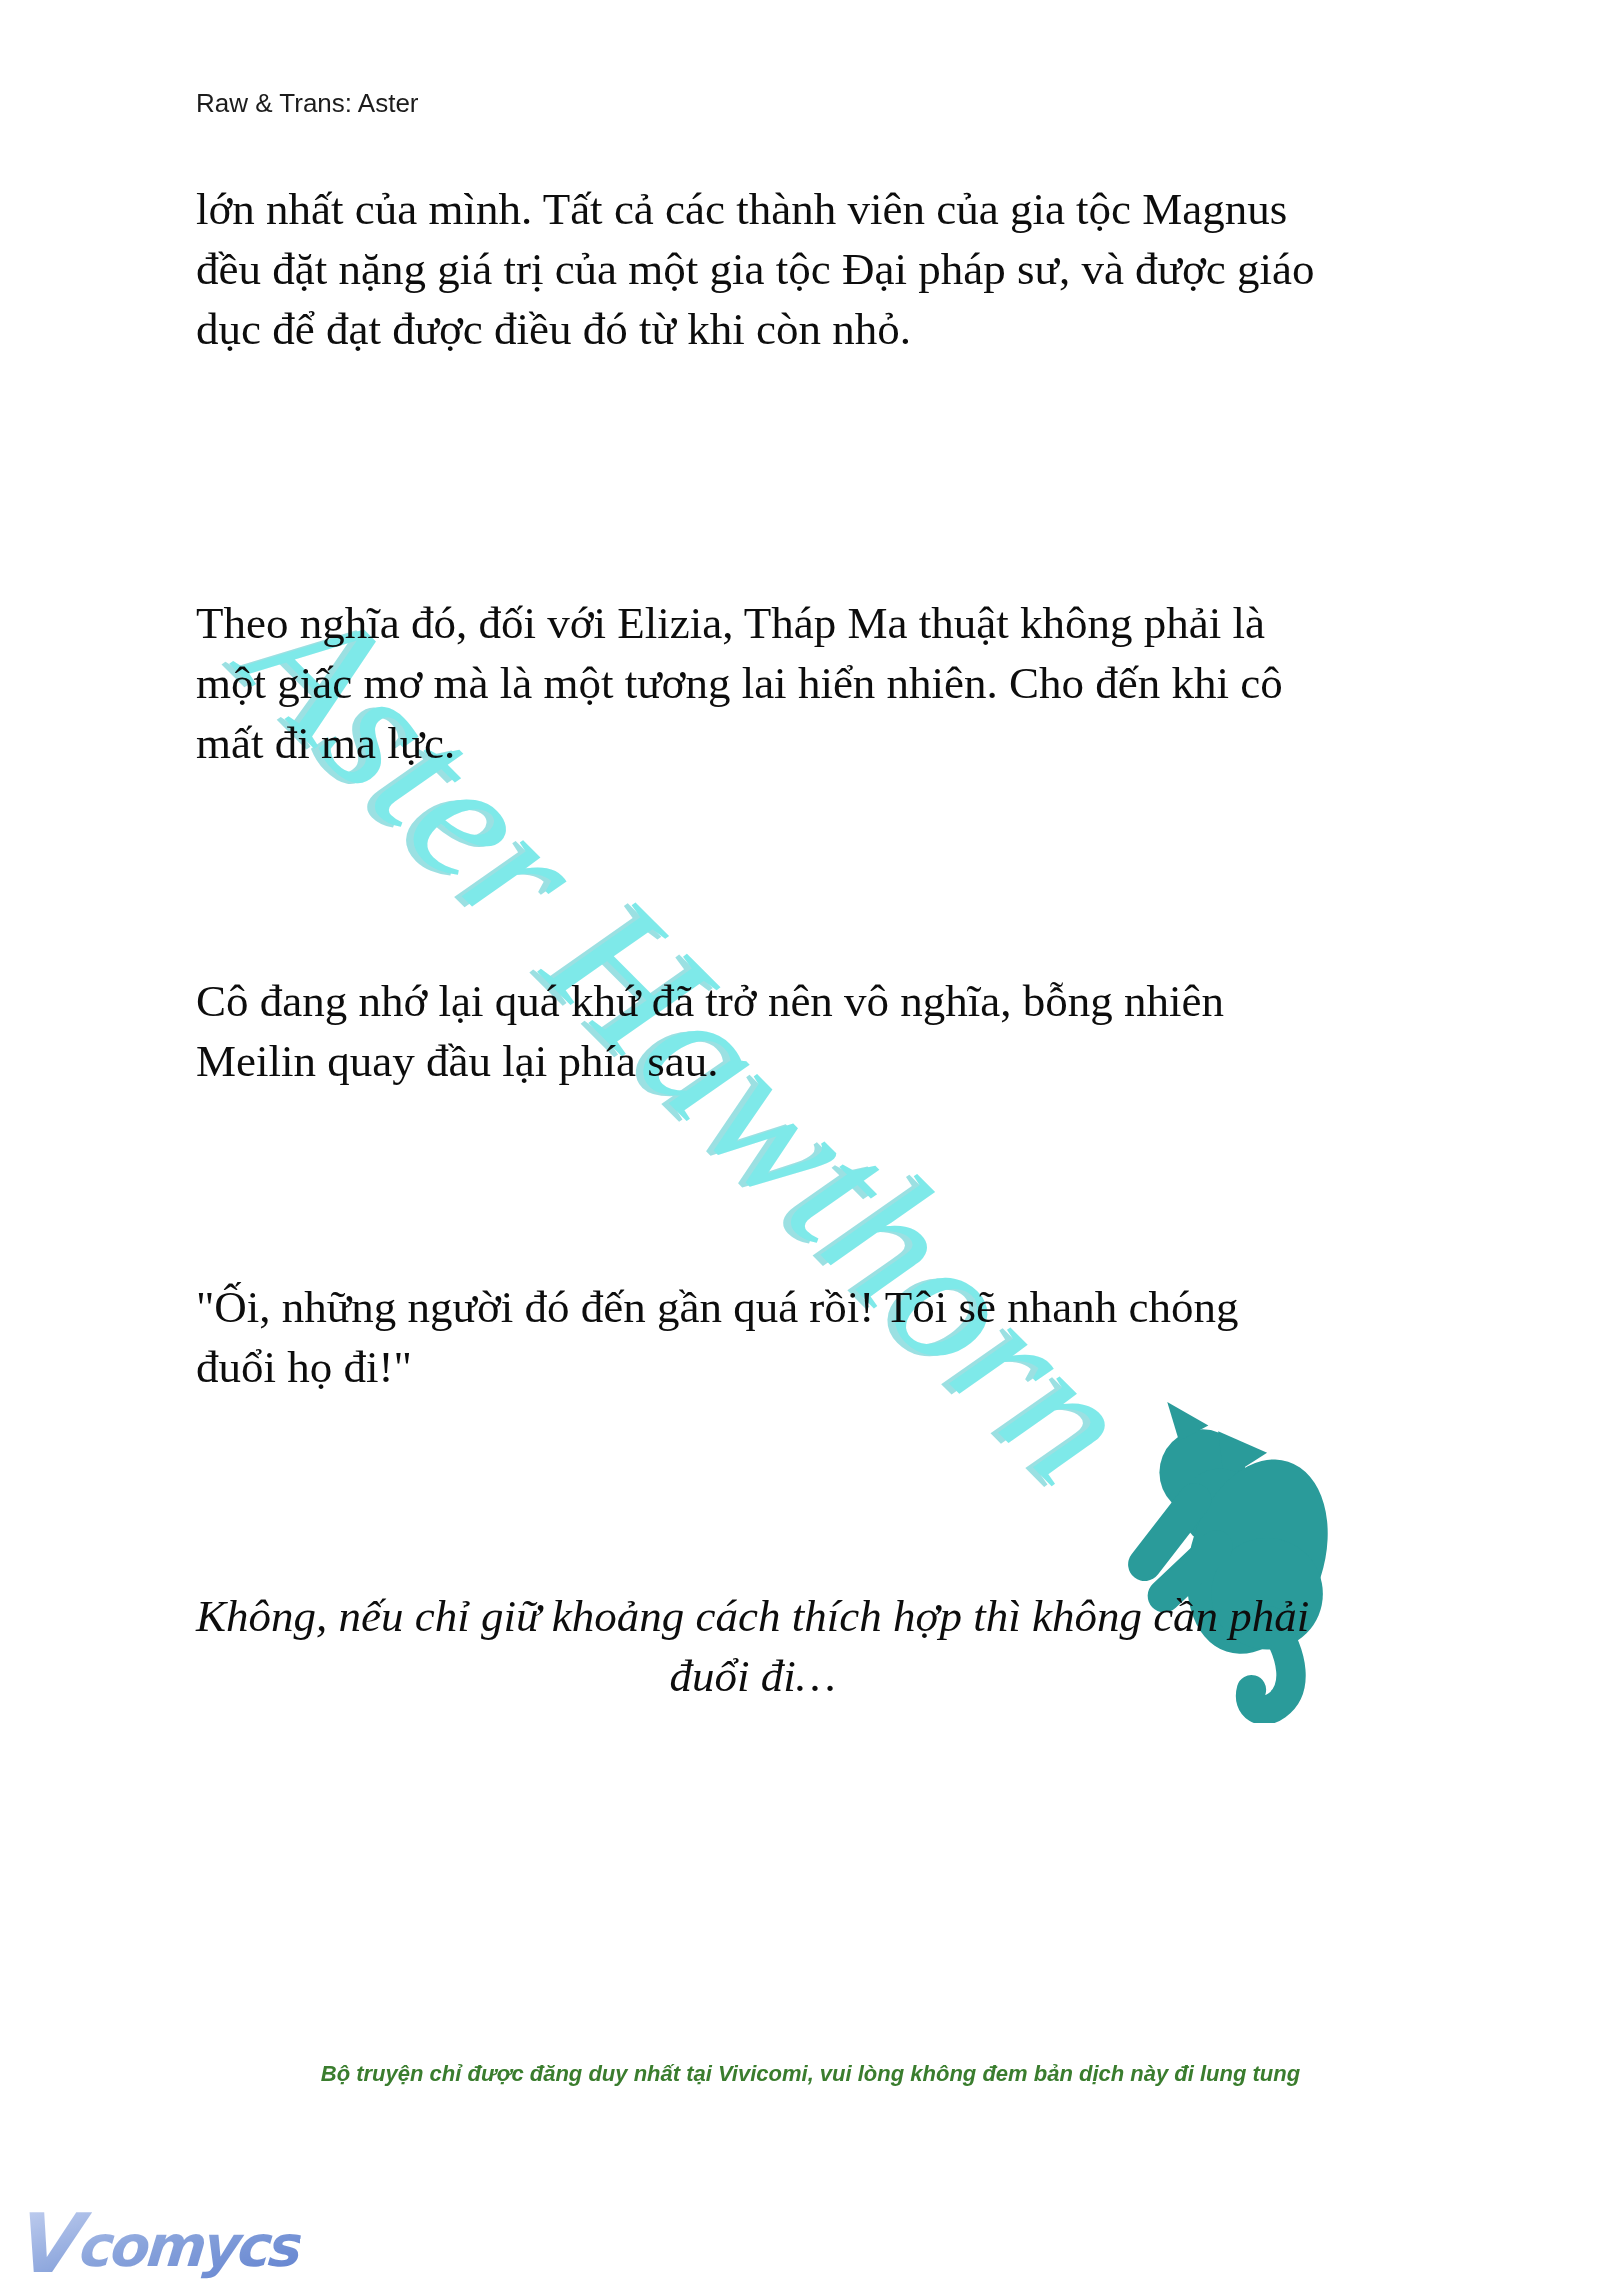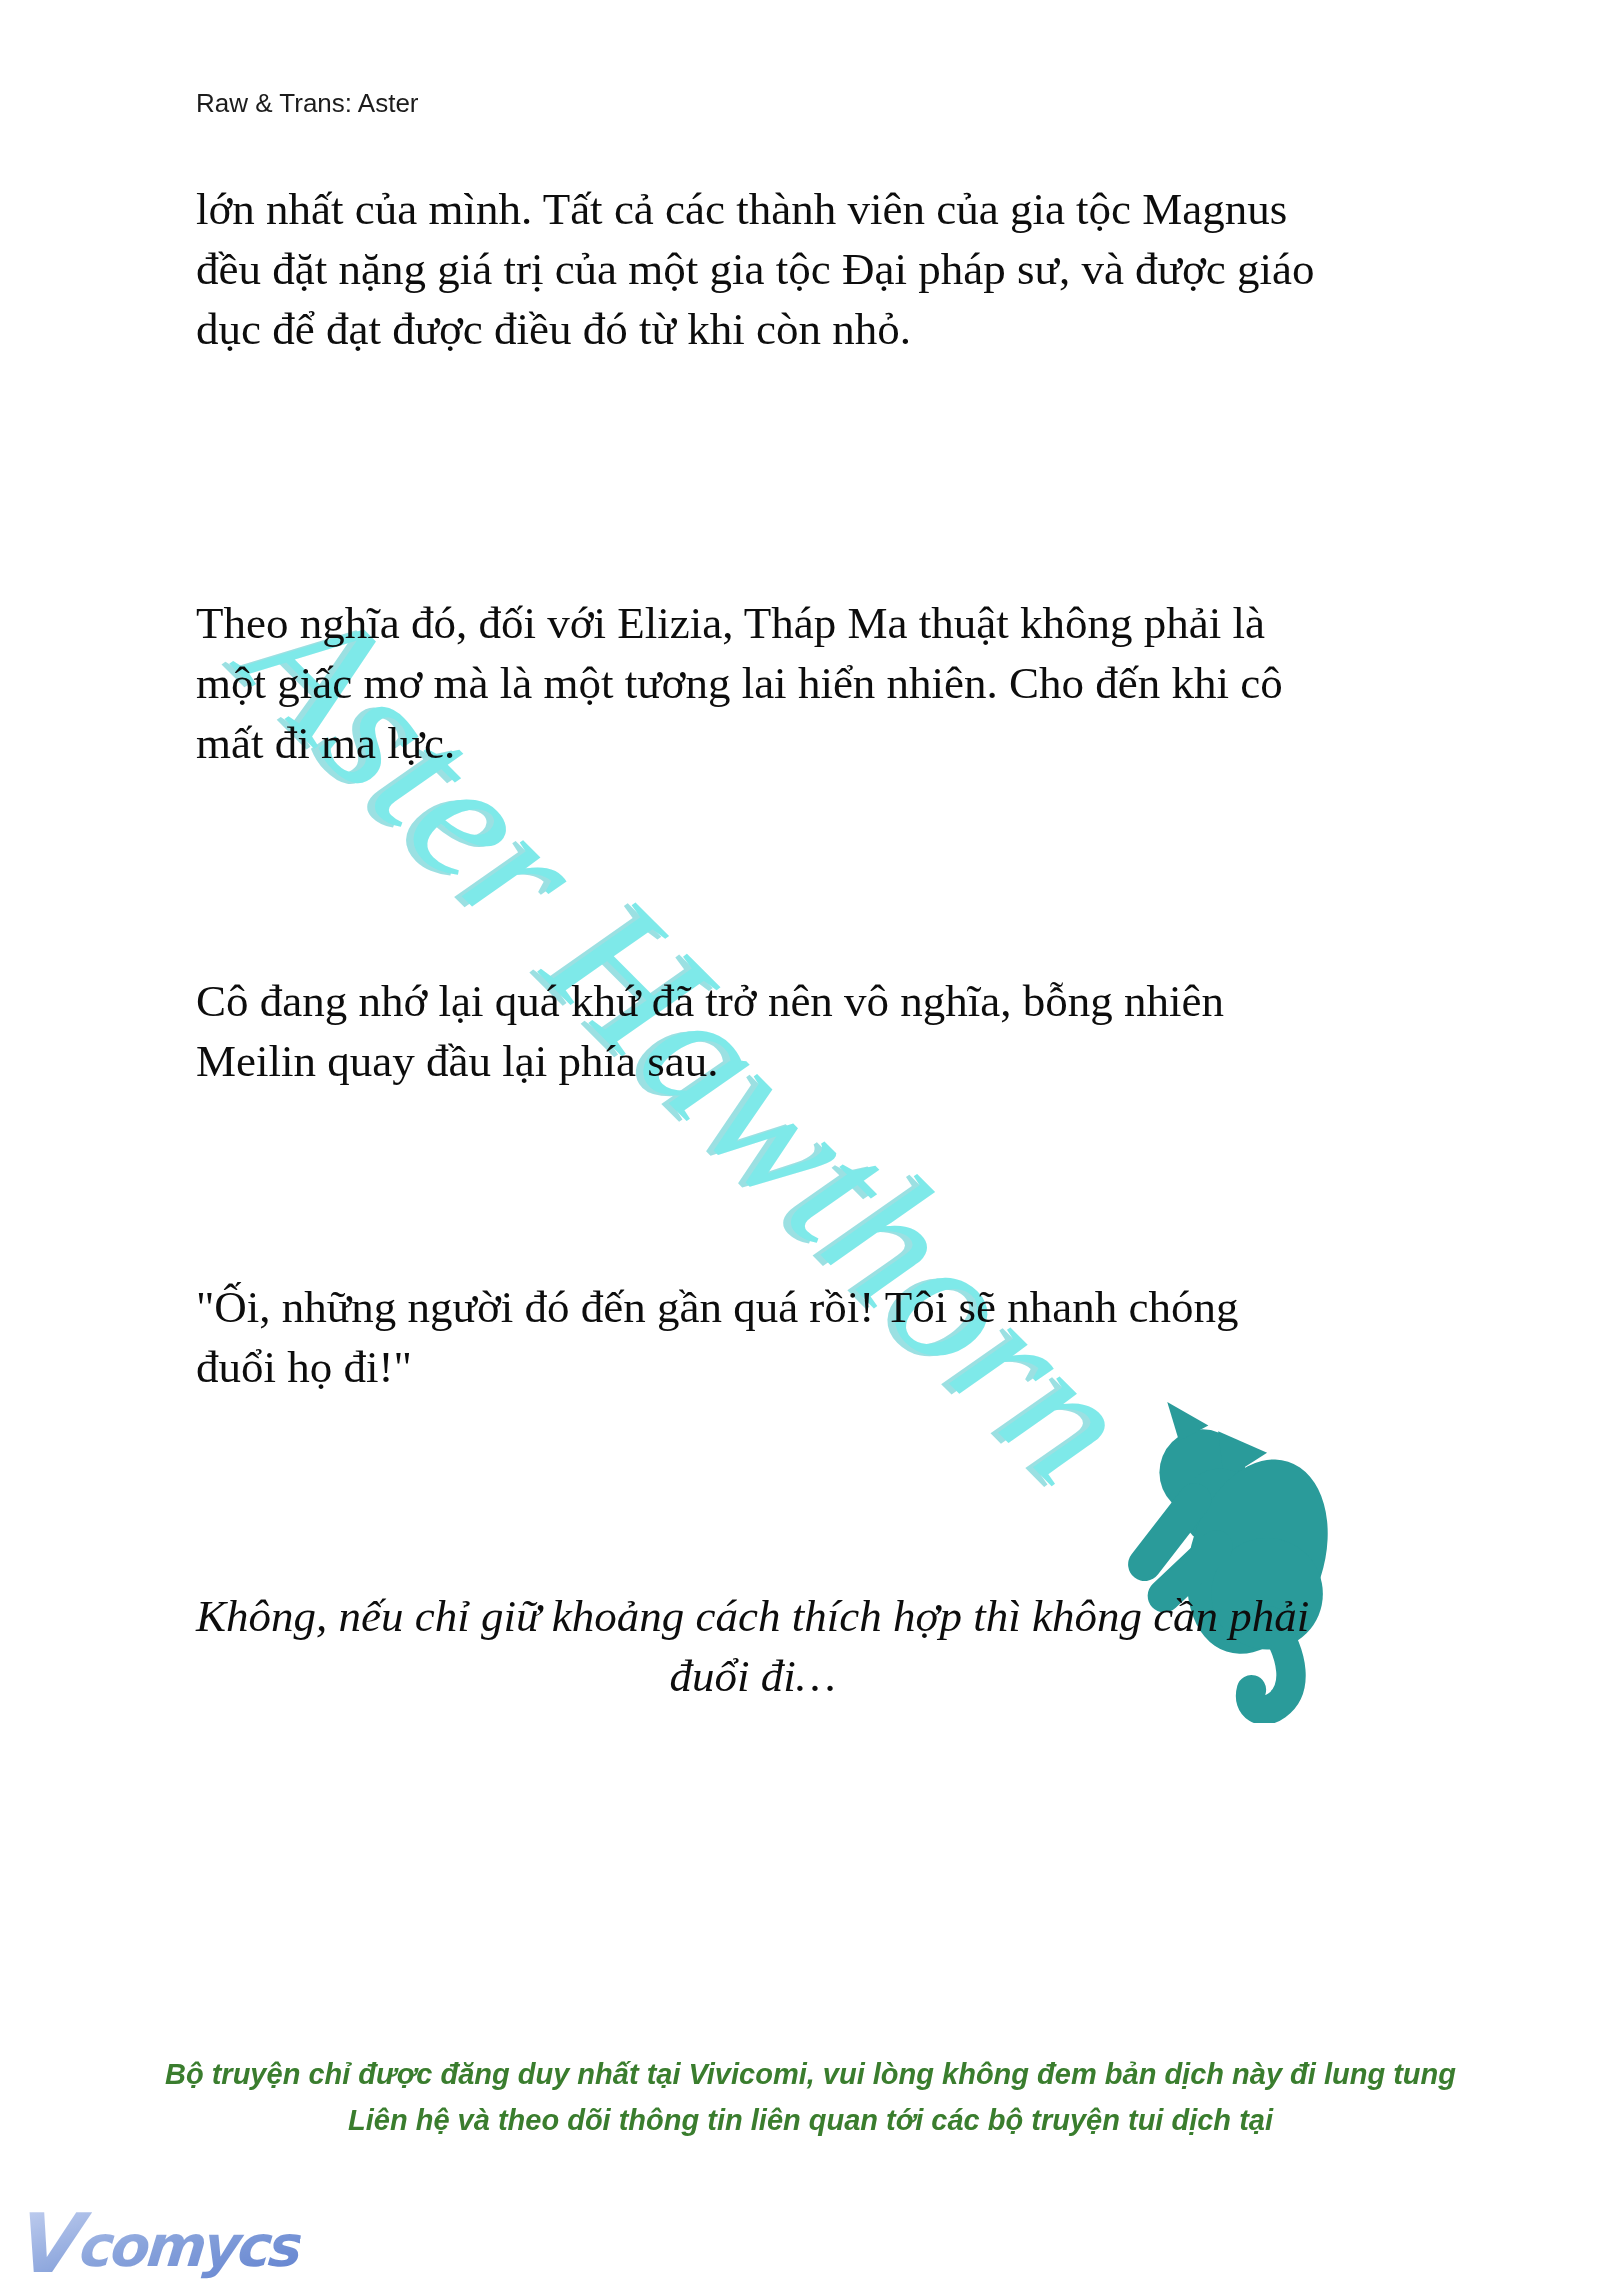--- a/index.html
+++ b/index.html
@@ -45,21 +45,21 @@
   .cat{
     position:absolute;left:1122px;top:1400px;
     width:206px;height:323px;
     color:#2a9b9a;
     z-index:1;
   }
   .footer{
     position:absolute;left:0;top:2051px;width:1621px;
     font-family:"Liberation Sans", sans-serif;
     font-weight:bold;font-style:italic;
-    font-size:29px;line-height:46px;
+    font-size:22px;line-height:46px;
     text-align:center;
     color:#3a7d2e;
     z-index:2;
   }
   .logo{
     position:absolute;left:19.6px;top:2203px;
     font-family:"DejaVu Sans", sans-serif;
     font-weight:bold;font-style:italic;
     font-size:57px;line-height:1;
     letter-spacing:-2.9px;
@@ -106,19 +106,18 @@
 mất đi ma lực.</div>
   <div class="para p3">Cô đang nhớ lại quá khứ đã trở nên vô nghĩa, bỗng nhiên
 Meilin quay đầu lại phía sau.</div>
   <div class="para p4">"Ối, những người đó đến gần quá rồi! Tôi sẽ nhanh chóng
 đuổi họ đi!"</div>
   <div class="para p5 italic">Không, nếu chỉ giữ khoảng cách thích hợp thì không cần phải
 đuổi đi…</div>
 
   <div class="footer">
     <div>Bộ truyện chỉ được đăng duy nhất tại Vivicomi, vui lòng không đem bản dịch này đi lung tung</div>
-    <div>Liên hệ và theo dõi thông tin liên quan tới các bộ truyện tui dịch tại</div>
   </div>
 
   <div class="logo"><span class="big-v">V</span><span>comycs</span></div>
 
 </div>
 
 
 </body></html>

